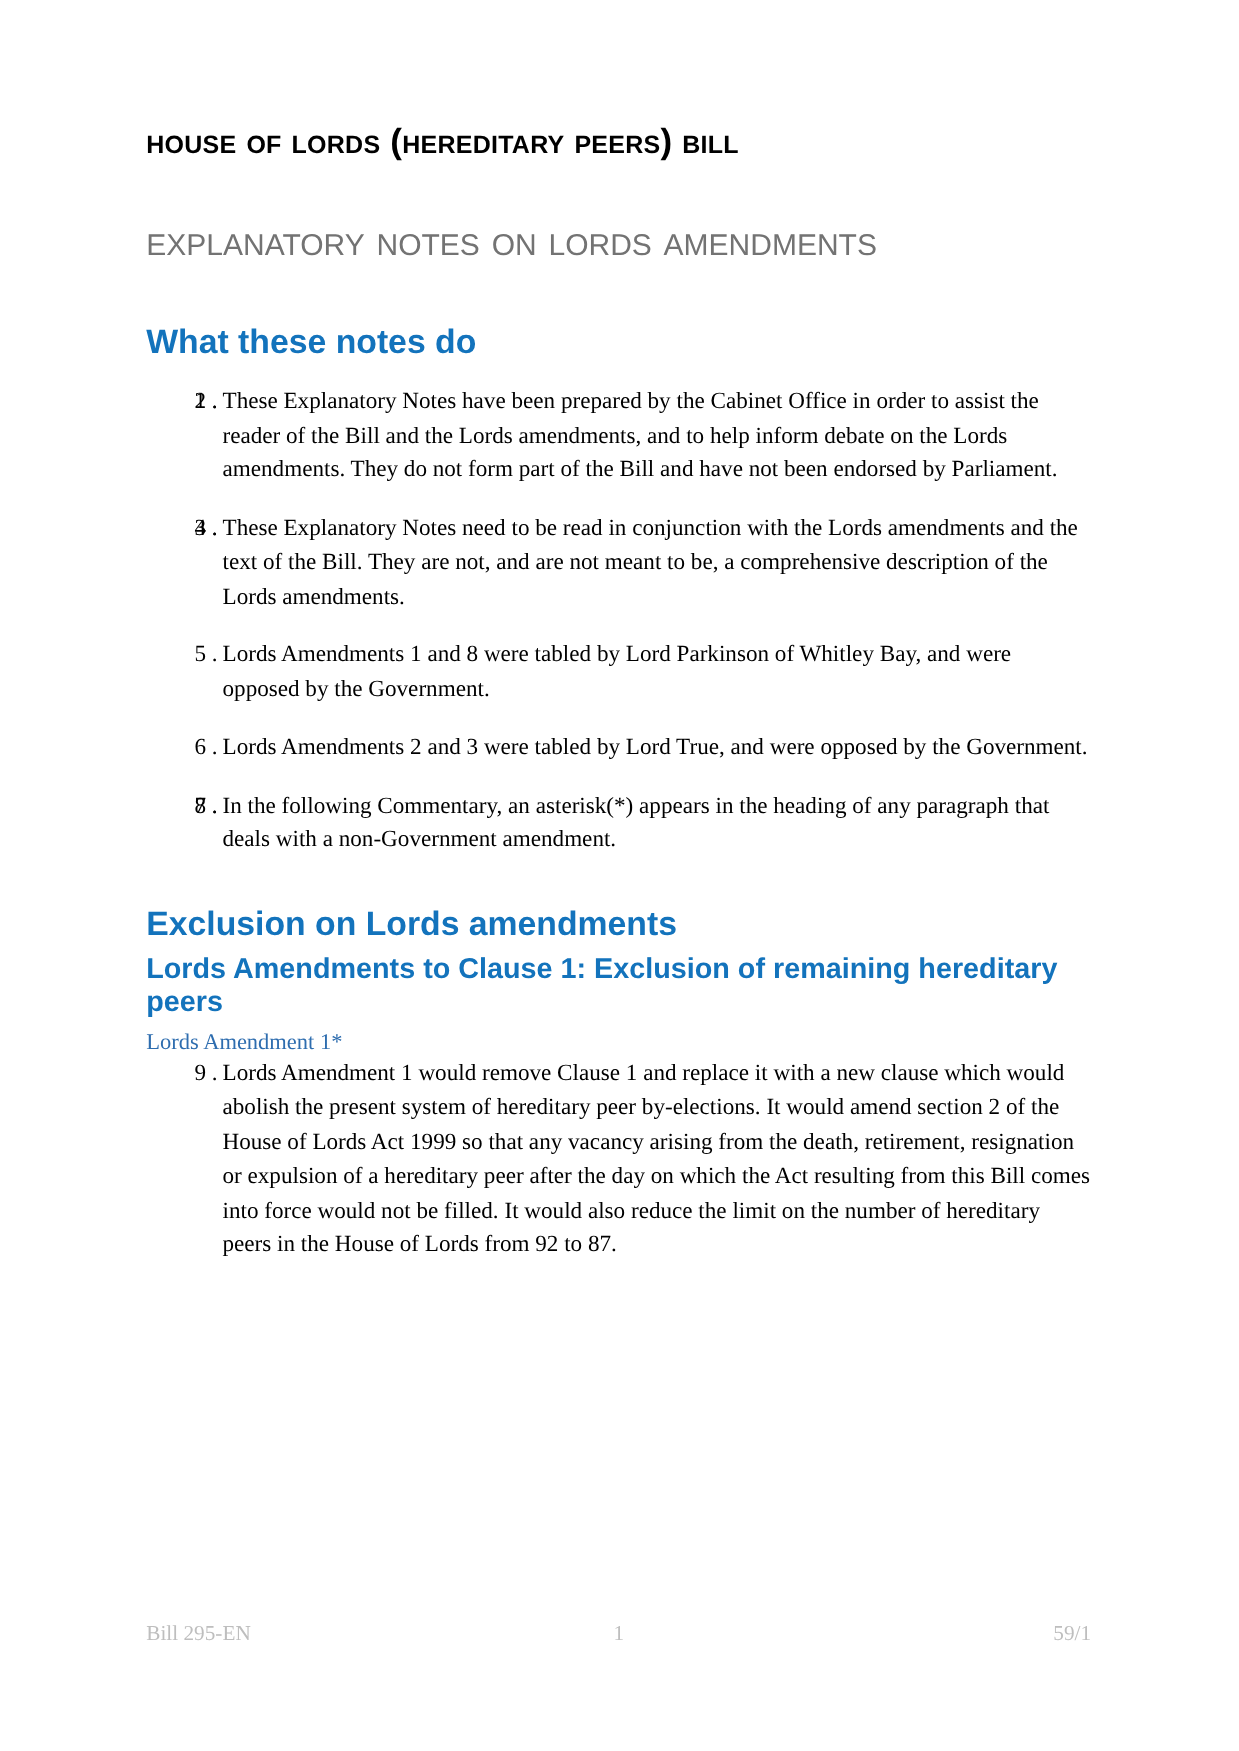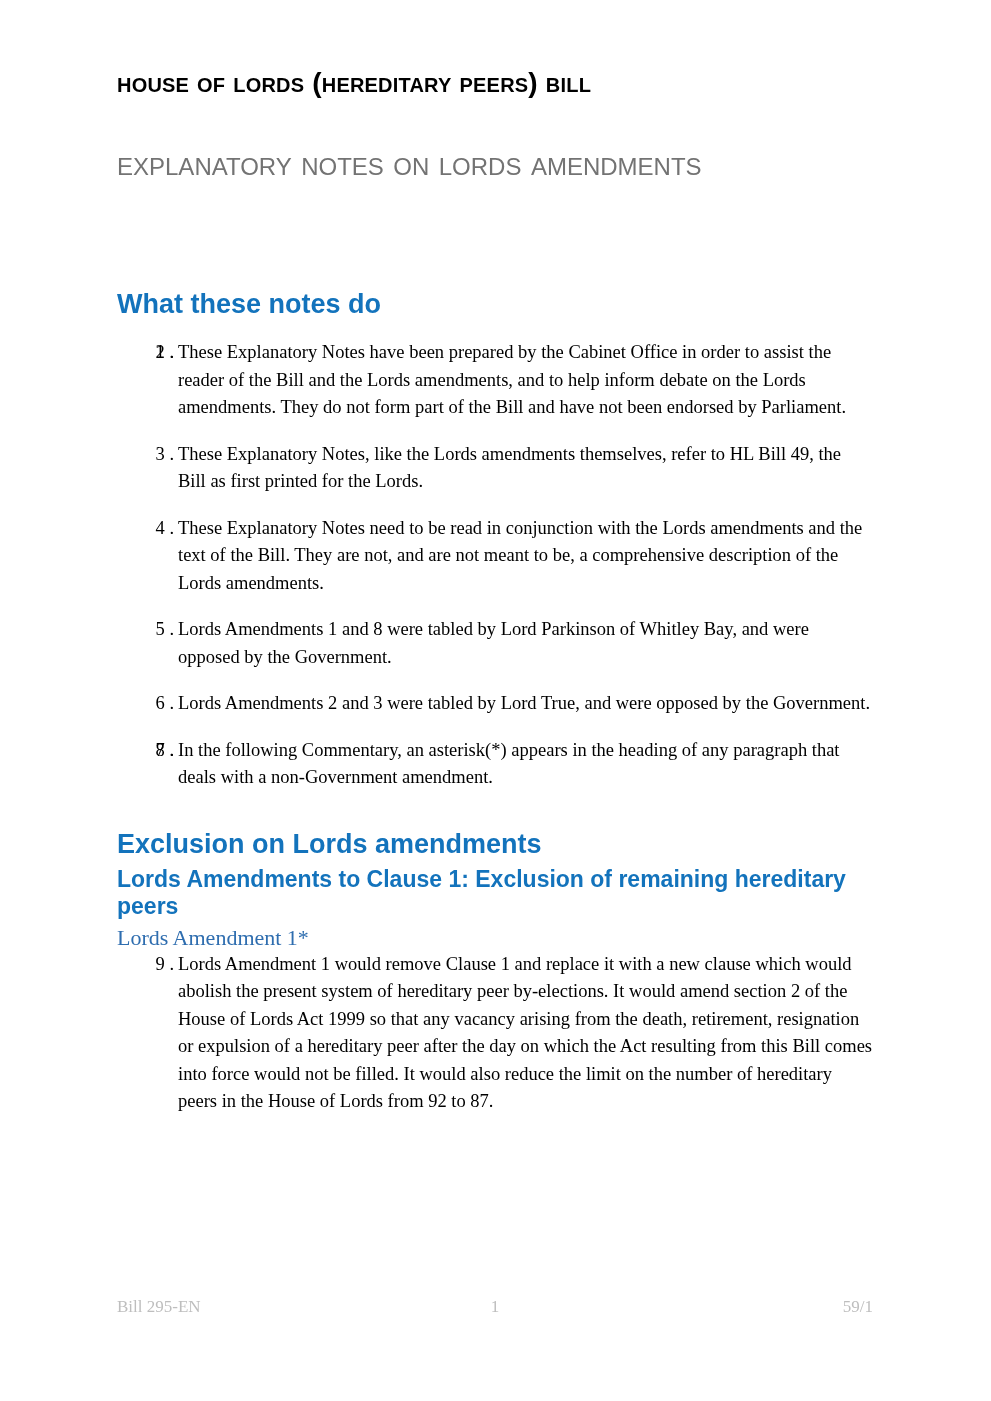--- a/index.html
+++ b/index.html
@@ -36,21 +36,21 @@
   .doc-title {
     font-family: "Liberation Sans", sans-serif;
     font-weight: bold;
     font-size: 28px;
     line-height: 34px;
     letter-spacing: 0.2px;
     font-variant: small-caps;
     text-transform: lowercase;
     color: #000;
     margin: 0;
-    padding-top: 66px;
+    padding-top: 96px;
   }
   .doc-title::first-letter { }
 
   .doc-subtitle {
     font-family: "Liberation Sans", sans-serif;
     font-weight: normal;
     font-size: 34px;
     line-height: 50px;
     font-variant: small-caps;
     text-transform: lowercase;
@@ -62,37 +62,37 @@
 
   
   h2.section-heading {
     font-family: "Liberation Sans", sans-serif;
     font-weight: bold;
     font-size: 27px;
     line-height: 32px;
     color: #1373BC;
     margin: 0;
   }
-  h2.section-heading.first { margin-top: 100px; }
+  h2.section-heading.first { margin-top: 39px; }
 
   h2.section-heading.commentary { margin-top: 36px; }
 
   h3.sub-heading {
     font-family: "Liberation Sans", sans-serif;
     font-weight: bold;
     font-size: 23px;
     line-height: 27px;
     color: #1373BC;
     margin: 6px 0 0 0;
   }
 
   h4.amend-heading {
     font-family: "Liberation Serif", serif;
     font-weight: normal;
-    font-size: 22px;
+    font-size: 18px;
     line-height: 26px;
     color: #2E6DAF;
     margin: 5px 0 0 0;
   }
 
   
   ol.notes {
     list-style: none;
     margin: 0;
     padding: 0;
@@ -155,21 +155,20 @@
     <ol class="notes first-list">
       <li>
         <span class="num">1 .</span>
       </li>
       <li>
         <span class="num">2 .</span>
         <span class="txt">These Explanatory Notes have been prepared by the Cabinet Office in order to assist the reader of the Bill and the Lords amendments, and to help inform debate on the Lords amendments. They do not form part of the Bill and have not been endorsed by Parliament.</span>
       </li>
       <li>
         <span class="num">3 .</span>
-        <span class="txt">These Explanatory Notes, like the Lords amendments themselves, refer to HL Bill 49, the Bill as first printed for the Lords.</span>
       </li>
       <li>
         <span class="num">4 .</span>
         <span class="txt">These Explanatory Notes need to be read in conjunction with the Lords amendments and the text of the Bill. They are not, and are not meant to be, a comprehensive description of the Lords amendments.</span>
       </li>
       <li>
         <span class="num">5 .</span>
         <span class="txt">Lords Amendments 1 and 8 were tabled by Lord Parkinson of Whitley Bay, and were opposed by the Government.</span>
       </li>
       <li>

